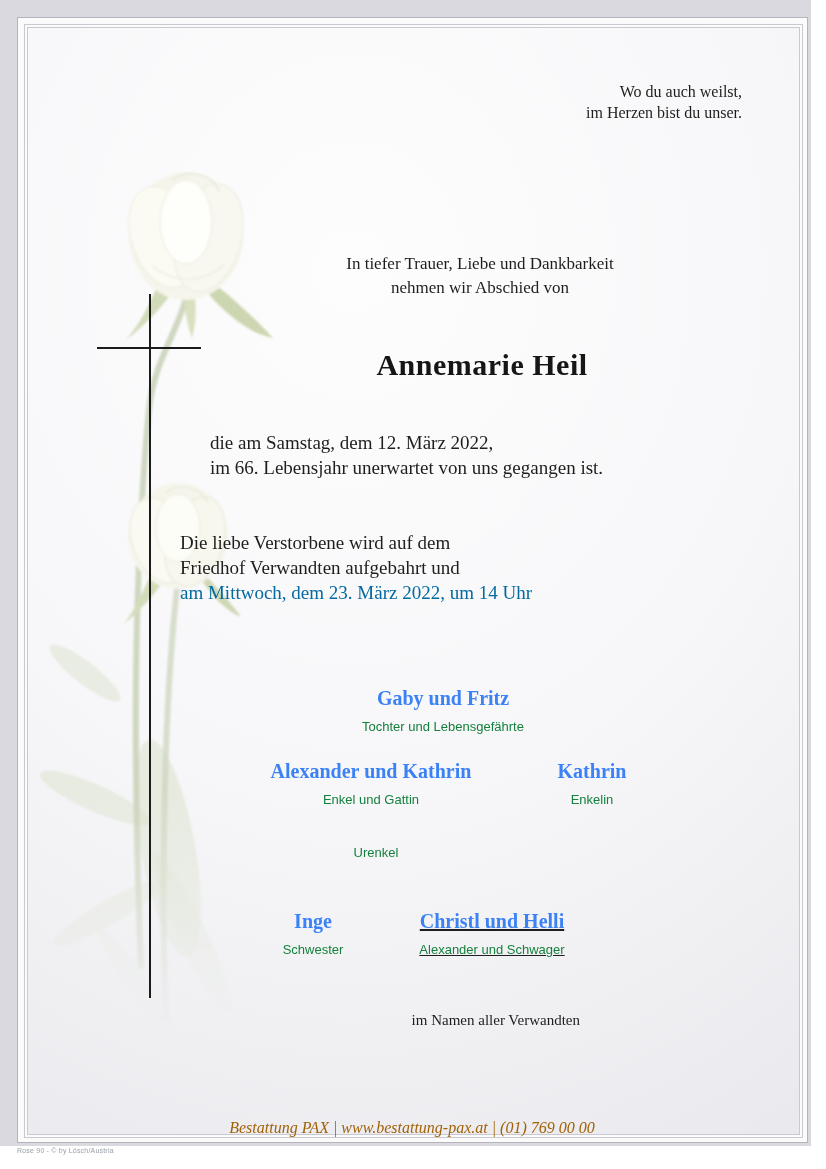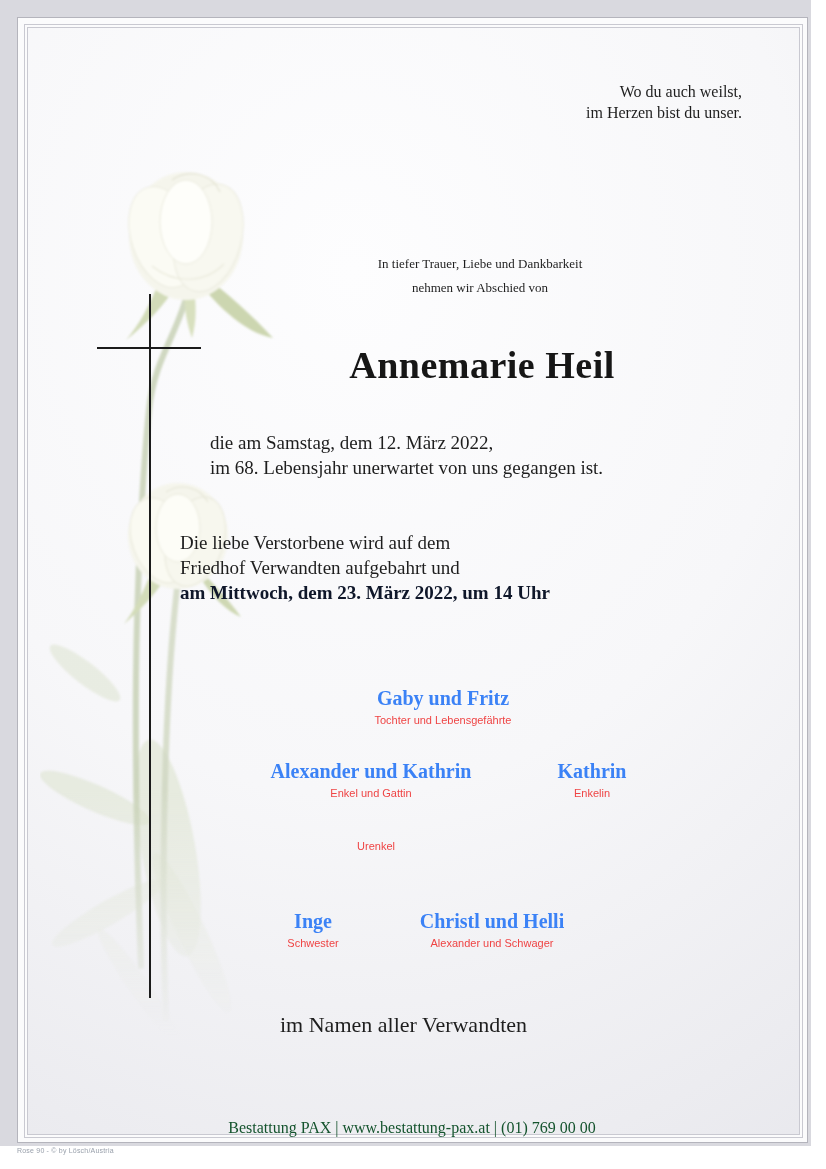--- a/index.html
+++ b/index.html
@@ -48,57 +48,57 @@
     background: #1b1b1b; z-index: 3;
   }
   
   .txt { position: absolute; z-index: 4; color: #1e1e1e; }
   .motto {
     left: 480px; top: 81px; width: 262px;
     font-size: 16px; line-height: 21px; text-align: right;
   }
   .intro {
     left: 260px; top: 252px; width: 440px;
-    font-size: 13px; line-height: 24px; text-align: center;
+    font-size: 17px; line-height: 24px; text-align: center;
   }
   .deceased {
     left: 232px; top: 344px; width: 500px;
-    font-size: 38px; line-height: 42px; font-weight: bold; text-align: center;
+    font-size: 30px; line-height: 42px; font-weight: bold; text-align: center;
     letter-spacing: .5px; color: #161616;
   }
   .death-info {
     left: 210px; top: 430px; width: 540px;
     font-size: 19px; line-height: 25px; text-align: left;
   }
   .funeral {
     left: 180px; top: 530px; width: 600px;
     font-size: 19px; line-height: 25px; 
   }
-  .funeral .bold { font-weight: bold; color: #0f172a; }
+  .funeral .bold { font-weight: normal; color: #0369a1; }
   .mourner { text-align: center; }
   .m-name {
     font-size: 20px; font-weight: bold; line-height: 22px; color: #3b82f6;
   }
   .m-rel {
     font-family: "Liberation Sans", "DejaVu Sans", sans-serif;
-    font-size: 11px; line-height: 15px; margin-top: 4px; color: #ef4444;
+    font-size: 13px; line-height: 15px; margin-top: 10px; color: #15803d;
   }
   .mourner-1 { left: 293px; top: 687px; width: 300px; }
   .mourner-2 { left: 221px; top: 760px; width: 300px; }
   .mourner-3 { left: 492px; top: 760px; width: 200px; }
   .mourner-4 { left: 226px; top: 835px; width: 300px; }
   .mourner-5 { left: 213px; top: 910px; width: 200px; }
-  .mourner-6 { left: 392px; top: 910px; width: 200px; }
+  .mourner-6 { left: 392px; top: 910px; width: 200px; text-decoration: underline; }
   .closing {
     left: 280px; top: 1012px; width: 300px;
-    font-size: 22px; text-align: left;
+    font-size: 15px; text-align: right;
   }
   .footer-line {
     left: 112px; top: 1119px; width: 600px;
-    font-size: 16px; text-align: center; color: #14532d;
+    font-size: 16px; text-align: center; color: #a16207; font-style: italic;
   }
   .credit {
     left: 17px; top: 1147px; width: 200px;
     font-family: "Liberation Sans", "DejaVu Sans", sans-serif;
     font-size: 7px; color: #99a0ab; letter-spacing: .2px;
   }
 </style>
 </head>
 <body>
 
@@ -165,21 +165,21 @@
 
   <div class="txt intro">
     <div>In tiefer Trauer, Liebe und Dankbarkeit</div>
     <div>nehmen wir Abschied von</div>
   </div>
 
   <div class="txt deceased">Annemarie Heil</div>
 
   <div class="txt death-info">
     <div>die am Samstag, dem 12. März 2022,</div>
-    <div>im 68. Lebensjahr unerwartet von uns gegangen ist.</div>
+    <div>im 66. Lebensjahr unerwartet von uns gegangen ist.</div>
   </div>
 
   <div class="txt funeral">
     <div>Die liebe Verstorbene wird auf dem</div>
     <div>Friedhof Verwandten aufgebahrt und</div>
     <div class="bold">am Mittwoch, dem 23. März 2022, um 14 Uhr</div>
   </div>
 
   <div class="txt mourner mourner-1">
     <div class="m-name">Gaby und Fritz</div>

